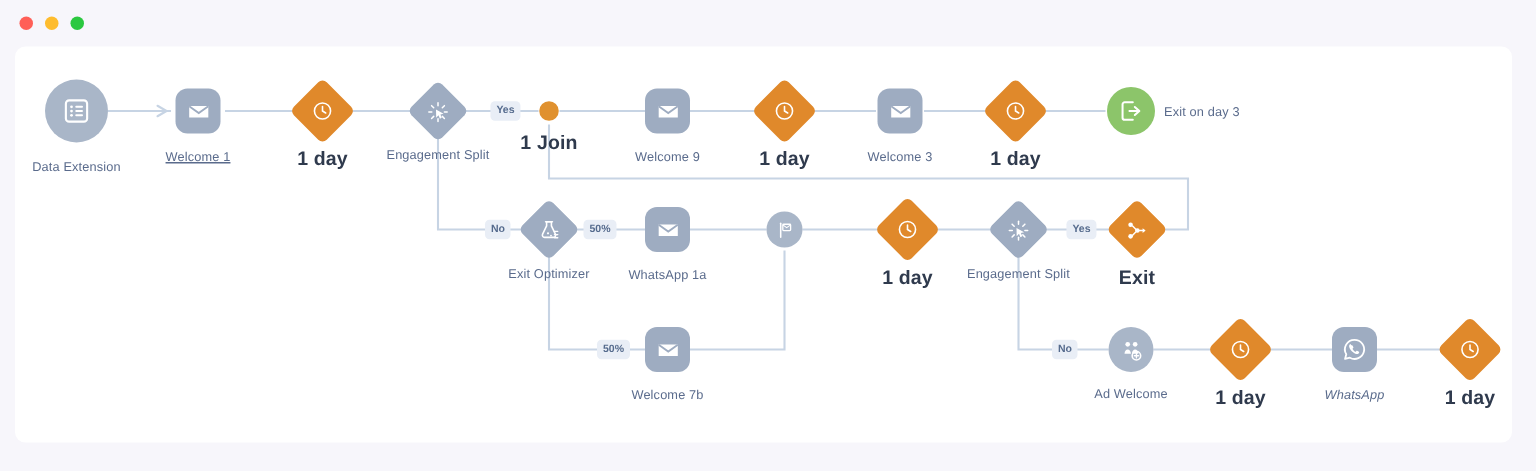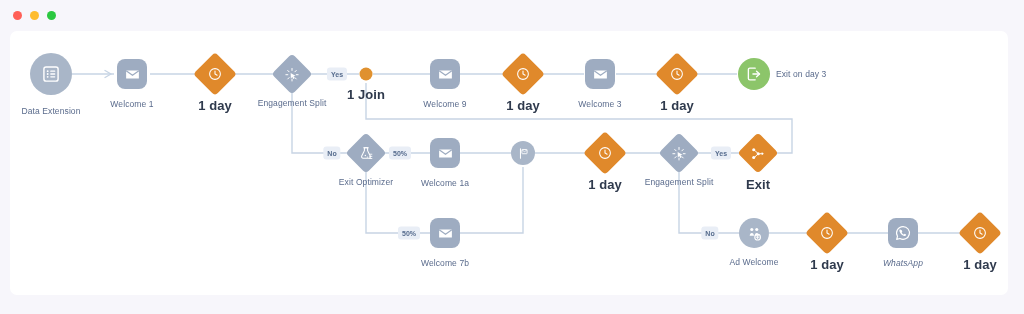--- a/index.html
+++ b/index.html
@@ -198,21 +198,21 @@
       <div class="label" style="top:32px;">Data Extension</div>
     </div>
 
     <div class="node" style="left:122px; top:43px;">
       <div class="shape sq-msg">
         <svg class="ic" width="17" height="17" viewBox="0 0 24 24">
           <path d="M3 6.5h18v11H3z" fill="#ffffff"></path>
           <path d="M3 6.8l9 6.4 9-6.4" fill="none" stroke="#9eacc1" stroke-width="1.7"></path>
         </svg>
       </div>
-      <div class="label" style="top:25px;">Welcome 1</div>
+      <div class="label" style="top:25px;text-decoration:underline;">Welcome 1</div>
     </div>
 
     <div class="node" style="left:205px; top:43px;">
       <div class="shape diamond orange wait">
         <span class="gi">
           <svg class="ic" width="15" height="15" viewBox="0 0 24 24">
             <circle cx="12" cy="12" r="8.6" fill="none" stroke="#ffffff" stroke-width="1.7"></circle>
             <path d="M12 7.3V12l3.4 2.1" fill="none" stroke="#ffffff" stroke-width="1.7" stroke-linecap="round"></path>
           </svg>
         </span>
@@ -324,21 +324,21 @@
 
     <div class="pill" style="left:399px; top:202px;">50%</div>
 
     <div class="node" style="left:435px; top:122px;">
       <div class="shape sq-msg">
         <svg class="ic" width="17" height="17" viewBox="0 0 24 24">
           <path d="M3 6.5h18v11H3z" fill="#ffffff"></path>
           <path d="M3 6.8l9 6.4 9-6.4" fill="none" stroke="#9eacc1" stroke-width="1.7"></path>
         </svg>
       </div>
-      <div class="label" style="top:25px;">Welcome 1a</div>
+      <div class="label" style="top:25px;">WhatsApp 1a</div>
     </div>
 
     <div class="node" style="left:435px; top:202px;">
       <div class="shape sq-msg">
         <svg class="ic" width="17" height="17" viewBox="0 0 24 24">
           <path d="M3 6.5h18v11H3z" fill="#ffffff"></path>
           <path d="M3 6.8l9 6.4 9-6.4" fill="none" stroke="#9eacc1" stroke-width="1.7"></path>
         </svg>
       </div>
       <div class="label" style="top:25px;">Welcome 7b</div>

